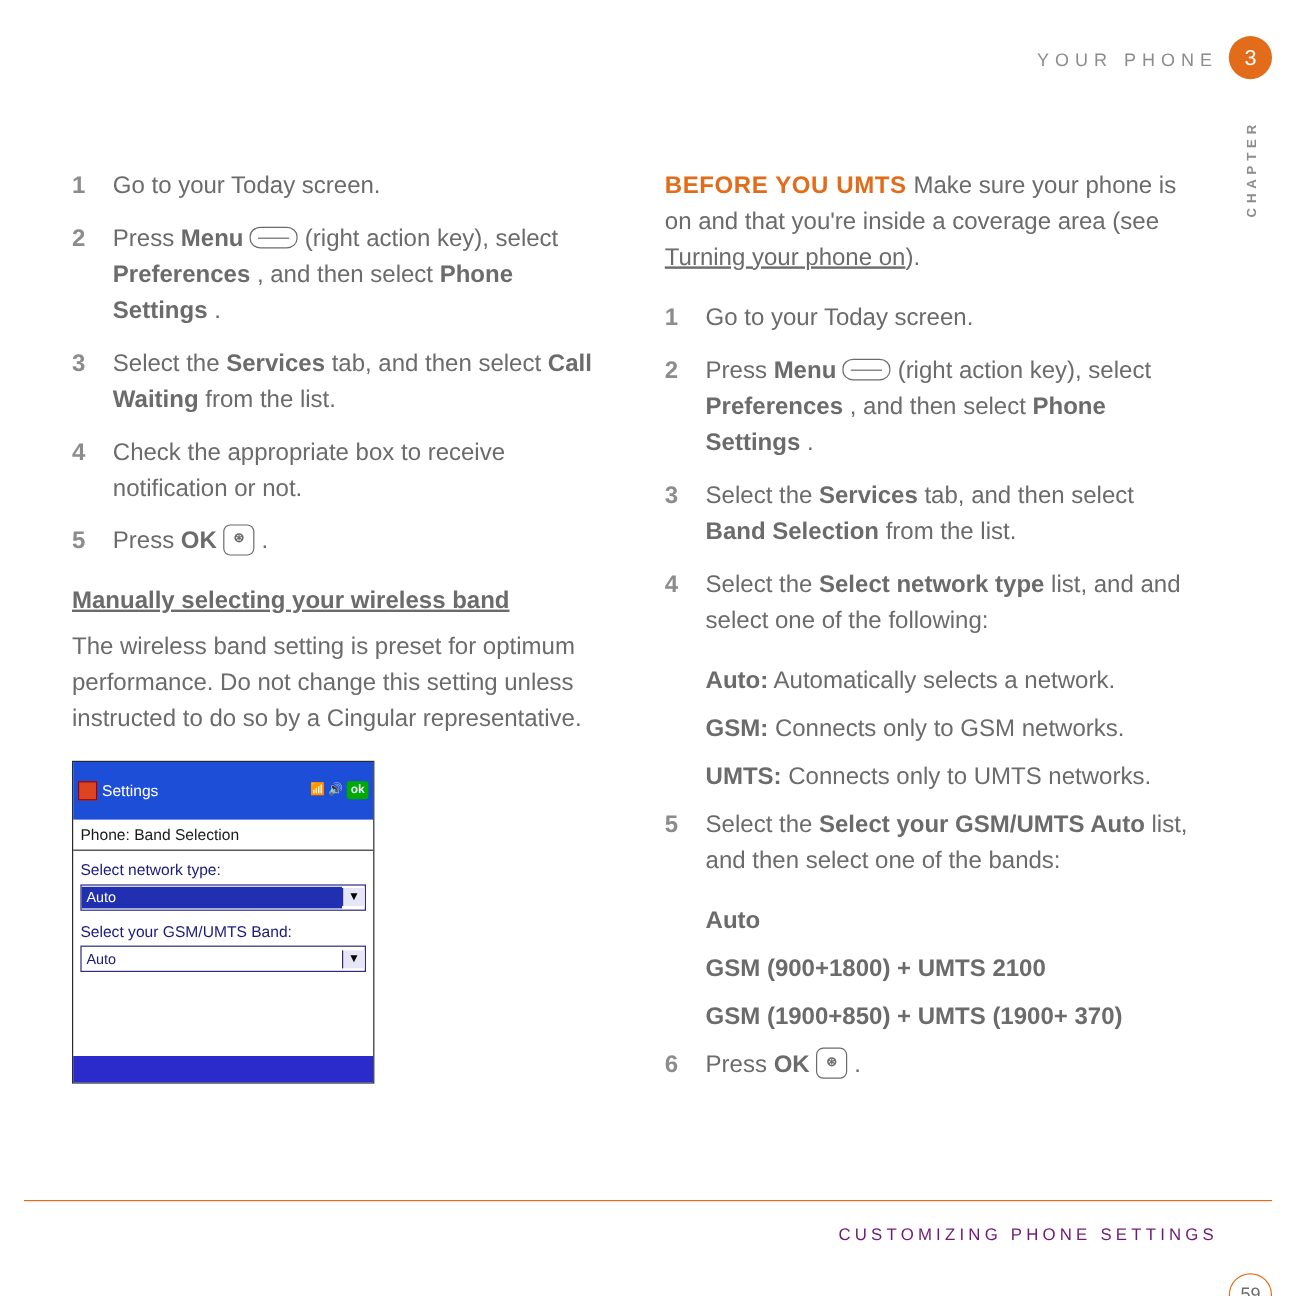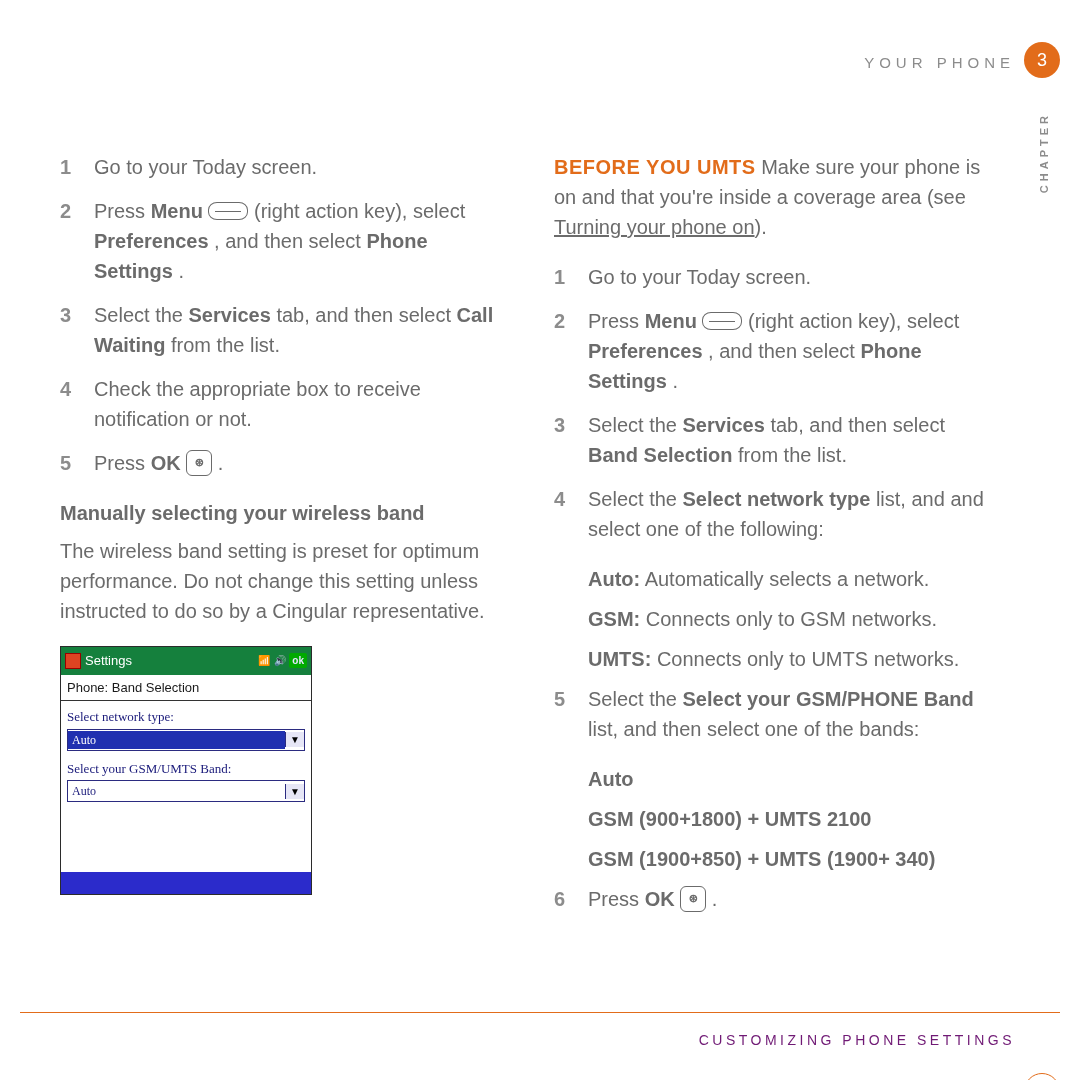--- a/index.html
+++ b/index.html
@@ -11,21 +11,20 @@
     font-family: "Helvetica Neue", Arial, sans-serif;
     color: #6b6b6b;
     font-size: 20px;
     line-height: 1.5;
   }
   .page {
     position: relative;
     width: 1080px;
     height: 820px;
     box-sizing: border-box;
-    margin-top: 12px;
   }
   .header-text {
     position: absolute;
     top: 40px;
     right: 65px;
     letter-spacing: 5px;
     font-size: 15px;
     color: #8c8c8c;
   }
   .chapter-badge {
@@ -81,20 +80,21 @@
     flex-shrink: 0;
   }
   ol.steps li .body {
     flex: 1;
   }
   b, strong { color: #6b6b6b; font-weight: bold; }
   .subhead {
     font-weight: bold;
     color: #6b6b6b;
     margin: 16px 0 8px 0;
+    text-decoration: underline;
   }
   .accent {
     color: #e26c1a;
     font-weight: bold;
     letter-spacing: 0.5px;
   }
   .link { text-decoration: underline; }
   .opt-block { padding-left: 34px; margin-bottom: 10px; }
 
   
@@ -134,40 +134,40 @@
   .screenshot {
     margin-top: 20px;
     width: 250px;
     border: 1px solid #2b2b2b;
     font-family: Tahoma, Arial, sans-serif;
     font-size: 13px;
     color: #1a1a7a;
     background: #fff;
   }
   .ss-titlebar {
-    background: #15803d;
+    background: #1d4ed8;
     color: #fff;
     display: flex;
     align-items: center;
     justify-content: space-between;
-    padding: 4px 4px;
+    padding: 14px 4px;
   }
   .ss-titlebar .lefticons { display: flex; align-items: center; gap: 4px; }
   .ss-flag { width: 14px; height: 14px; background: #d42; border: 1px solid #900; }
   .ss-title { color: #fff; font-weight: normal; }
   .ss-right { display: flex; gap: 3px; align-items: center; font-size: 10px; }
   .ss-right span { color: #e6e6ff; }
   .ss-ok { background: #0a0; color: #fff; padding: 0 3px; border-radius: 2px; font-weight: bold; }
   .ss-crumb {
     border-bottom: 1px solid #333;
     padding: 3px 6px;
     color: #1a1a1a;
     font-size: 13px;
   }
-  .ss-body { padding: 6px 6px 0 6px; font-family: Liberation Serif, serif; }
+  .ss-body { padding: 6px 6px 0 6px; }
   .ss-label { color: #1a1a7a; margin-bottom: 2px; }
   .ss-select {
     display: flex;
     border: 1px solid #2b2b80;
     height: 20px;
     align-items: center;
     margin-bottom: 8px;
   }
   .ss-select.sel .val { background: #2030b0; color: #fff; }
   .ss-select .val { flex: 1; padding: 0 4px; font-size: 12px; }
@@ -330,29 +330,29 @@
       </ol>
 
       <div class="opt-block"><b>Auto:</b><span> Automatically selects a network.</span></div>
       <div class="opt-block"><b>GSM:</b><span> Connects only to GSM networks.</span></div>
       <div class="opt-block"><b>UMTS:</b><span> Connects only to UMTS networks.</span></div>
 
       <ol class="steps">
         <li>
             <span class="num">5</span>
             <span class="body">
-              <span>Select the </span><b>Select your GSM/PHONE Band</b>
+              <span>Select the </span><b>Select your GSM/UMTS Auto</b>
               <span> list, and then select one of the bands:</span>
             </span>
           </li>
       </ol>
 
       <div class="opt-block"><b>Auto</b></div>
       <div class="opt-block"><b>GSM (900+1800) + UMTS 2100</b></div>
-      <div class="opt-block"><b>GSM (1900+850) + UMTS (1900+ 340)</b></div>
+      <div class="opt-block"><b>GSM (1900+850) + UMTS (1900+ 370)</b></div>
 
       <ol class="steps">
         <li>
             <span class="num">6</span>
             <span class="body">
               <span>Press </span><b>OK</b>
               <span> </span><span class="glyph-ok">⊛</span>
               <span> .</span>
             </span>
           </li>

